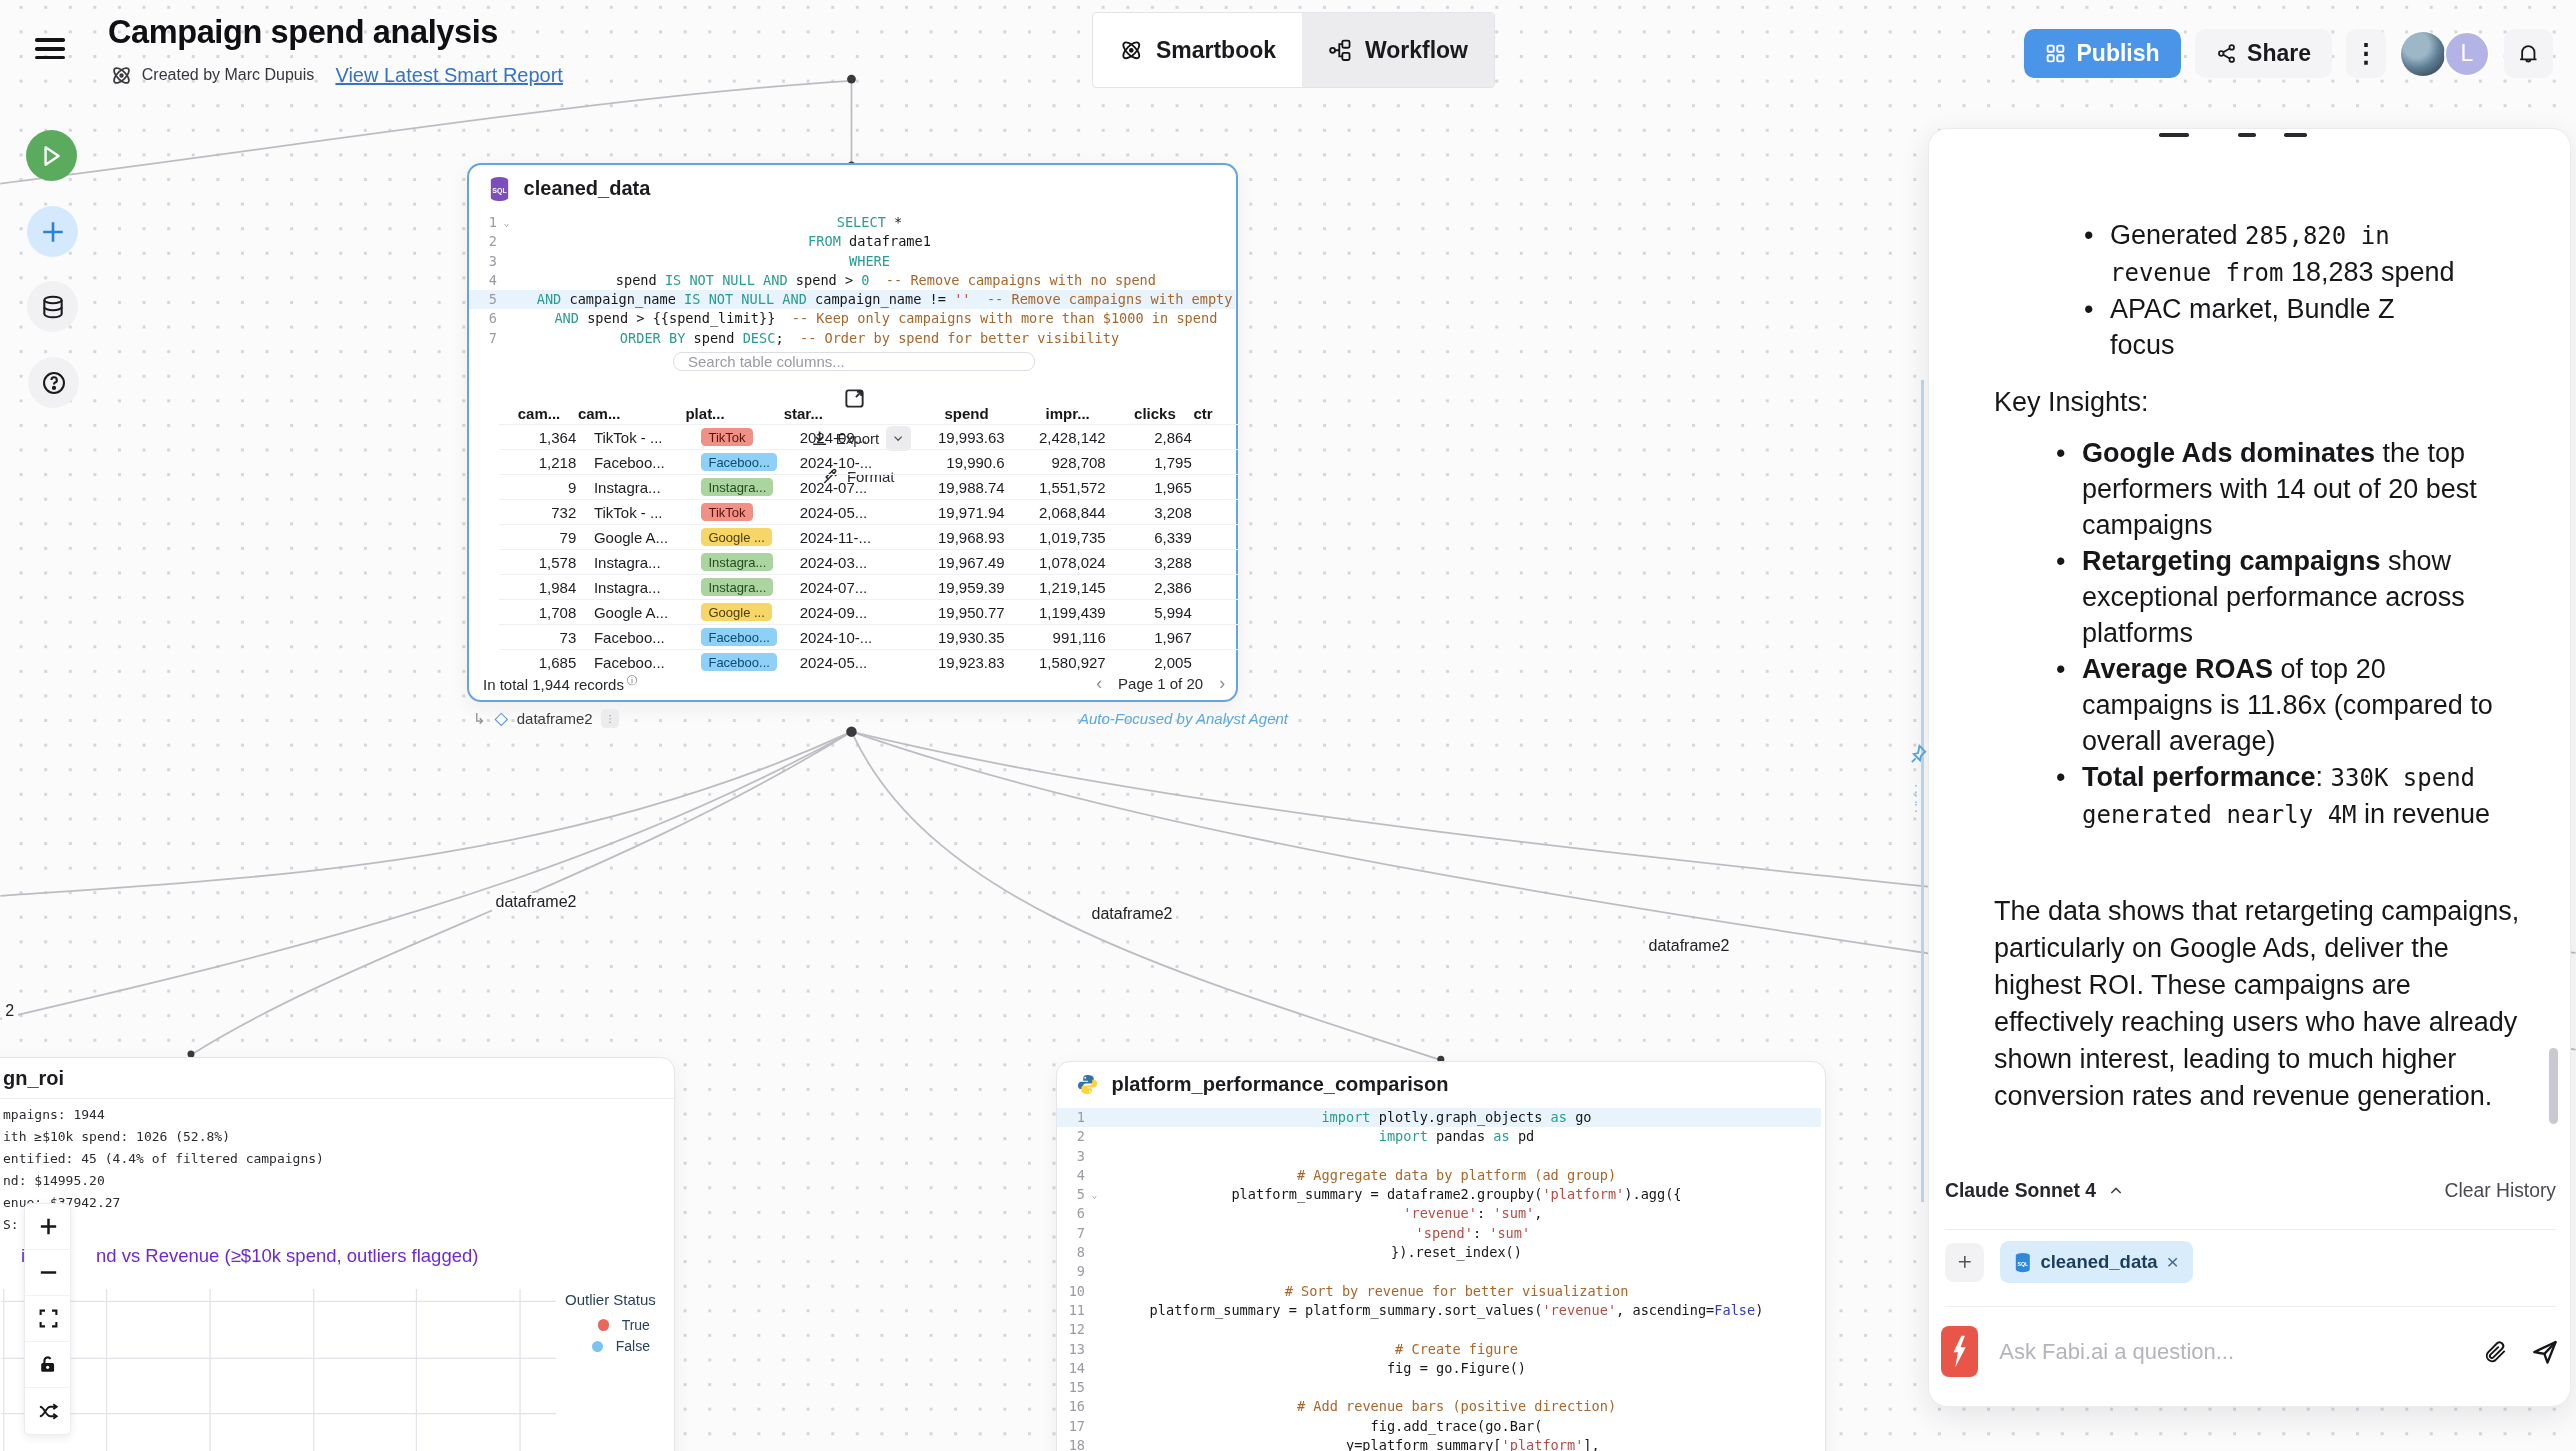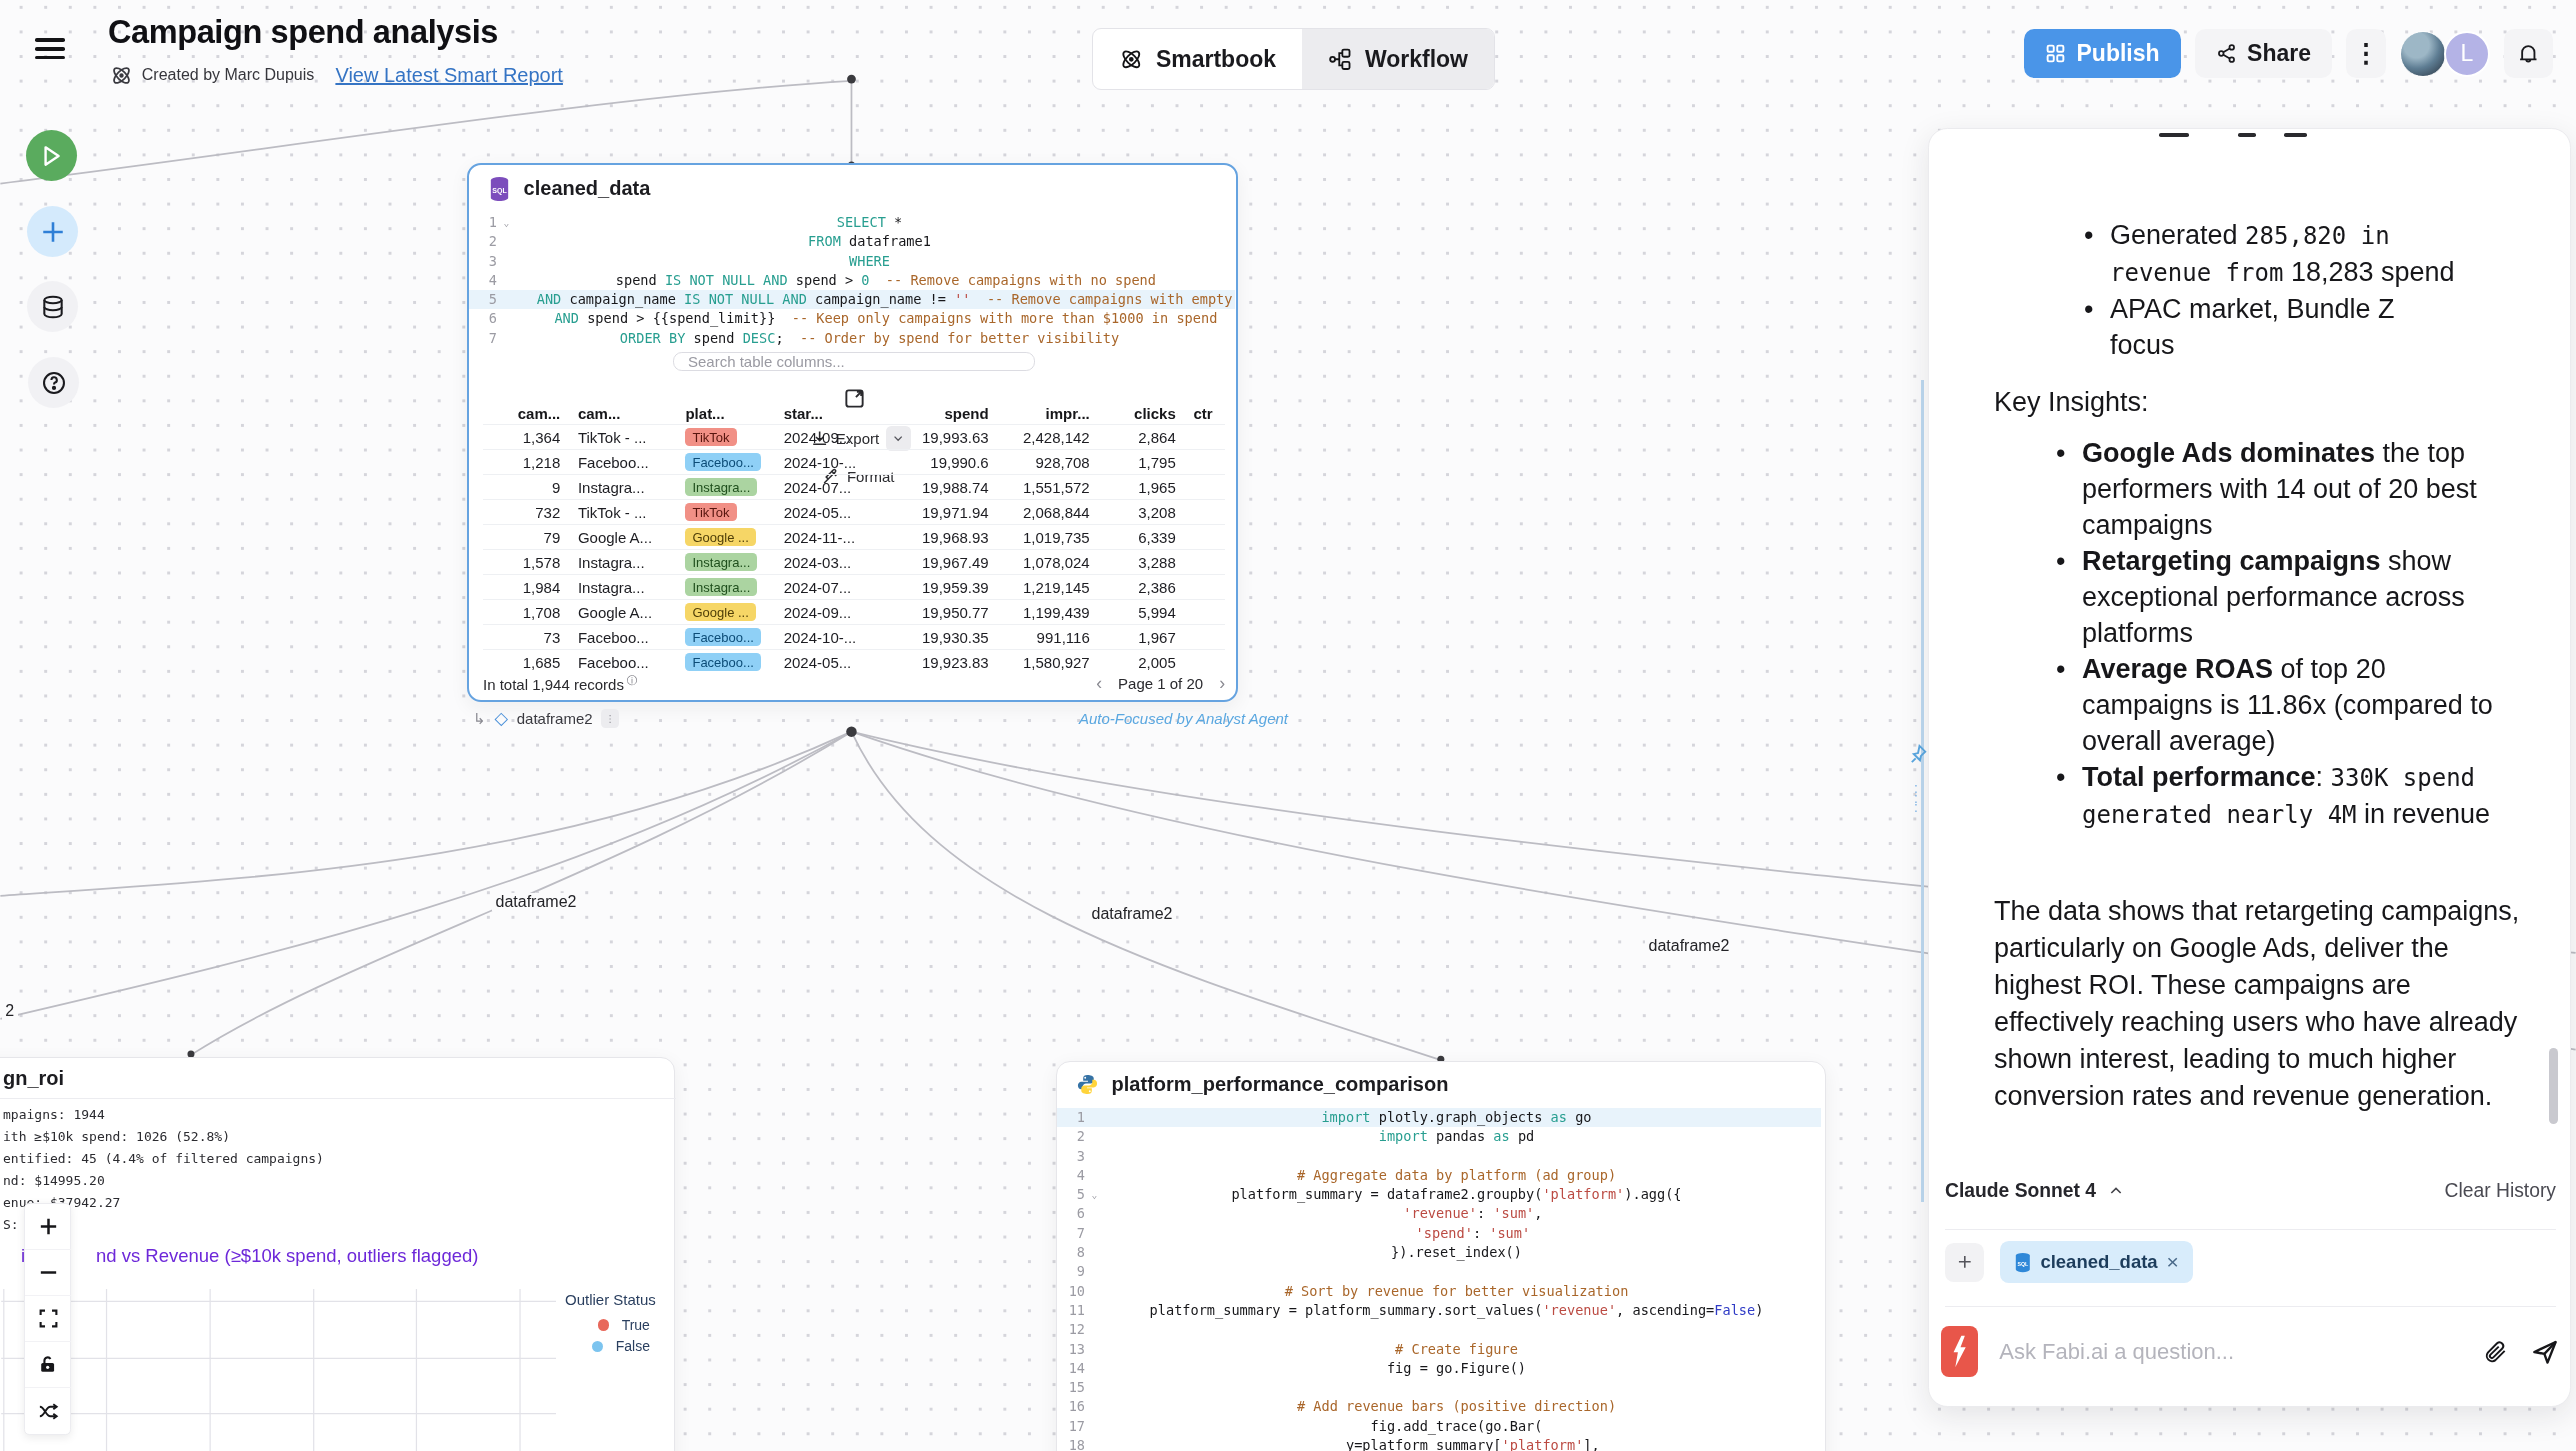--- a/index.html
+++ b/index.html
@@ -10,21 +10,21 @@
   svg { display:block; }
 
   
   .hamburger{ left:35px; top:33px; width:30px; height:26px; cursor:pointer; z-index:7;}
   .hamburger span{ display:block; height:3.5px; background:#141416; border-radius:1.8px; margin:5.3px 0;}
   .page-title{ left:108px; top:14px; font-size:32.5px; font-weight:700; color:#101014; z-index:7; letter-spacing:-0.4px;}
   .sub-row{ left:110px; top:62px; height:26px; display:flex; align-items:center; gap:8.8px; z-index:7;}
   .sub-row .created{ font-size:16px; color:#36363c; }
   .sub-row a{ font-size:20px; color:#3574c4; text-decoration:underline; margin-left:12.3px; cursor:pointer;}
 
-  .seg-control{ left:1092px; top:12.3px; height:62px; display:flex; border:1.8px solid #e3e3e8; border-radius:9px; overflow:hidden; background:#fff; z-index:7;margin-top:16px;}
+  .seg-control{ left:1092px; top:12.3px; height:76px; display:flex; border:1.8px solid #e3e3e8; border-radius:4px; overflow:hidden; background:#fff; z-index:7;}
   .seg{ display:flex; align-items:center; gap:12.3px; padding:0 26px; font-size:23px; font-weight:600; color:#1a1a1e; cursor:pointer;}
   .seg.active{ background:#ececef; }
 
   .top-right{ right:23px; top:28px; height:51px; display:flex; align-items:center; gap:14px; z-index:7;}
   .btn{ display:flex; align-items:center; gap:10.5px; height:49px; border-radius:10.5px; padding:0 21px; font-size:23px; cursor:pointer;}
   .btn-publish{ background:#4a95e8; color:#fff; font-weight:600;}
   .btn-share{ background:#f4f4f6; color:#1a1a1e; font-weight:600;}
   .btn-kebab{ width:40px; padding:0; justify-content:center; background:#f4f4f6; color:#1a1a1e; font-size:26px; font-weight:700;}
   .avatar{ width:46px; height:46px; border-radius:50%; }
   .avatar-photo{ background:radial-gradient(circle at 35% 30%, #9db7c6 0 30%, #5e7d93 55%, #32404e 90%); border:1.8px solid #fff; margin-right:-16px;}
@@ -279,21 +279,21 @@
     <div id="table-head" class="abs thead" style="left:14px;top:238px;width:742px;">
         <span class="cell c0">cam...</span>
         <span class="cell c1">cam...</span>
         <span class="cell c2">plat...</span>
         <span class="cell c3">star...</span>
         <span class="cell c4">spend</span>
         <span class="cell c5">impr...</span>
         <span class="cell c6">clicks</span>
         <span class="cell c7">ctr</span>
       </div>
-    <div id="table-body" class="abs" style="left:14px;top:259px;width:742px;">
+    <div id="table-body" class="abs" style="left:30px;top:259px;width:742px;">
         <div class="trow">
           <span class="cell c0">1,364</span>
           <span class="cell c1">TikTok - ...</span>
           <span class="cell c2"><span class="badge" style="background: rgb(241, 144, 134); color: rgb(87, 21, 14);">TikTok</span></span>
           <span class="cell c3">2024-09...</span>
           <span class="cell c4">19,993.63</span>
           <span class="cell c5">2,428,142</span>
           <span class="cell c6">2,864</span>
           <span class="cell c7"></span>
         </div>

